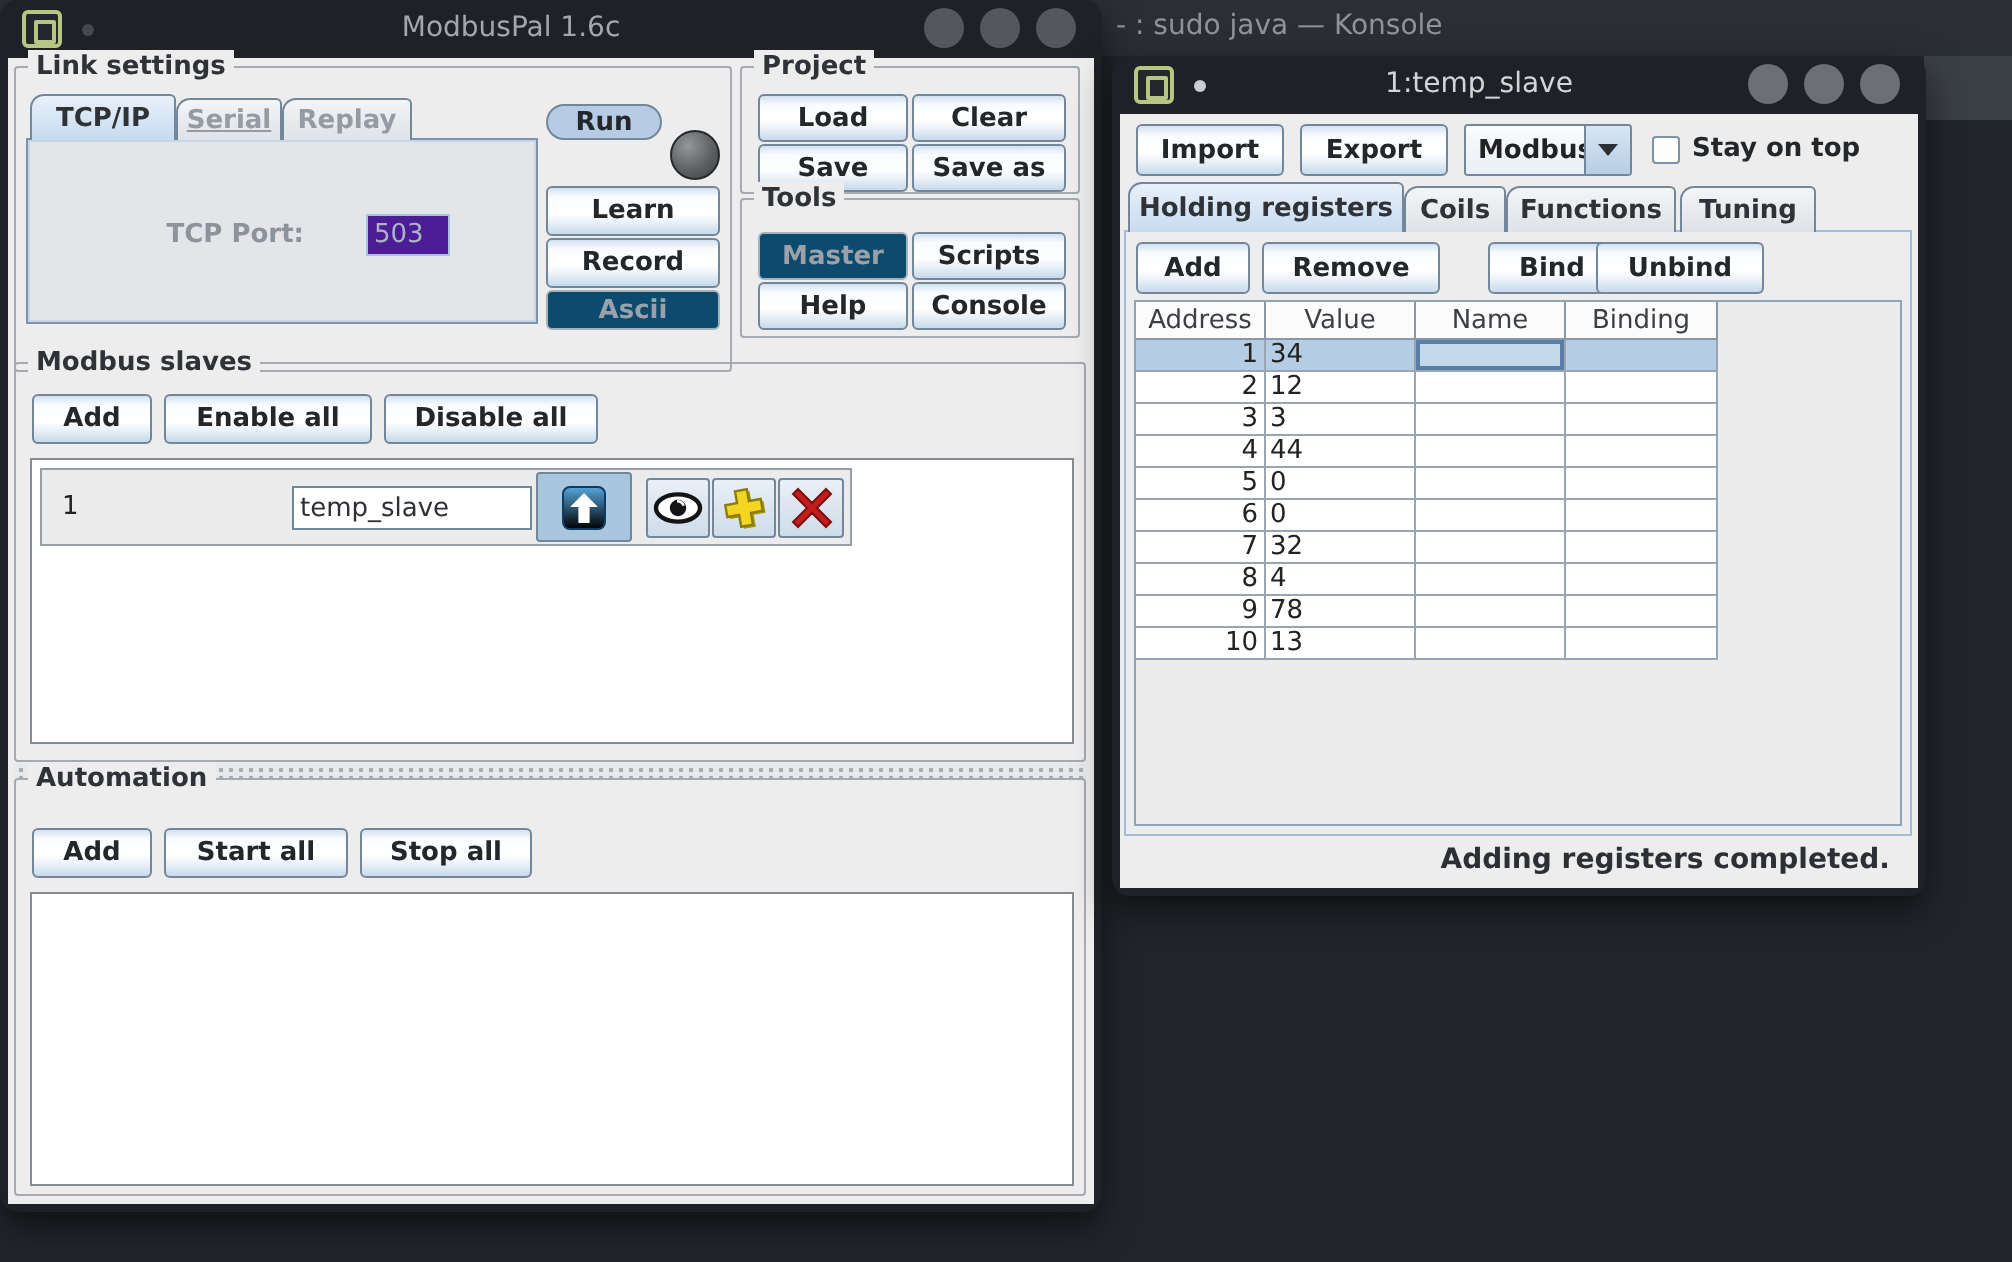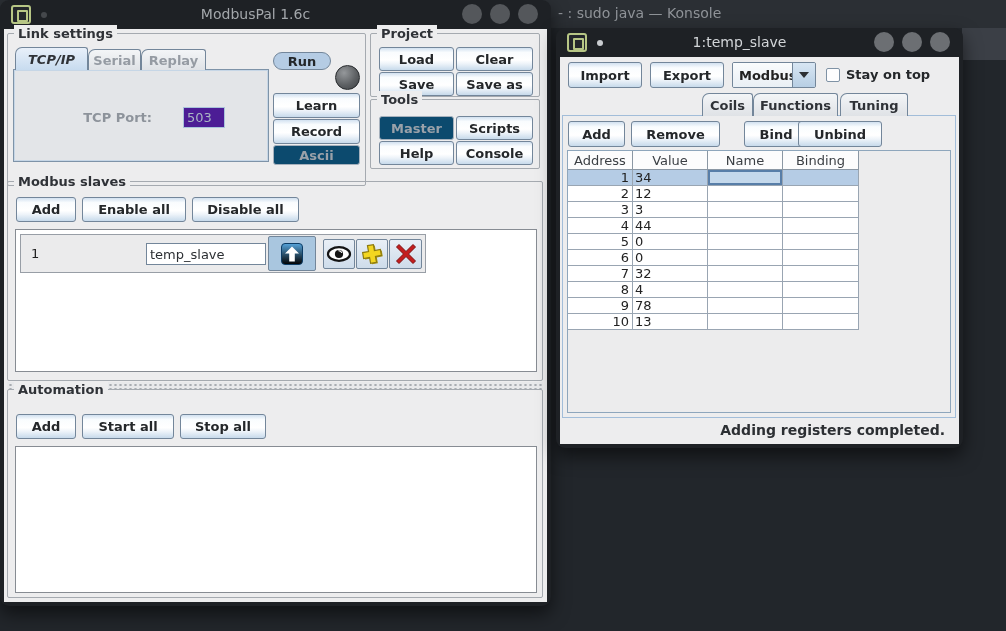--- a/index.html
+++ b/index.html
@@ -113,22 +113,22 @@
       <div class="win-controls">
         <span class="win-circle"></span>
         <span class="win-circle"></span>
         <span class="win-circle"></span>
       </div>
     </div>
     <div class="content">
 
       <div class="gb" style="left:3px; top:4px; width:359px; height:153px;">
         <span class="legend">Link settings</span>
-        <div class="tab selected" style="left:7px; top:13px; width:73px; height:23px;font-style:italic;">TCP/IP</div>
-        <div class="tab gray" style="left:80px; top:15px; width:53px; height:21px;">Serial</div>
+        <div class="tab selected" style="left:7px; top:13px; width:73px; height:23px;">TCP/IP</div>
+        <div class="tab gray" style="left:80px; top:15px; width:53px; height:21px;text-decoration:underline;">Serial</div>
         <div class="tab gray" style="left:133px; top:15px; width:65px; height:21px;">Replay</div>
         <div class="tabpanel" style="left:5px; top:35px; width:256px; height:93px;">
           <span style="position:absolute; right:116px; top:40px; font-size:13px; font-weight:bold; color:#8d939b;">TCP Port:</span>
           <input class="tfield dim" style="left: 145px; top: 37px; width: 42px; height: 21px;" value="503">
         </div>
         <div class="btn toggled" style="left:265px; top:18px; width:58px; height:18px;border-radius:12px;">Run</div>
         <span class="led" style="left:327px; top:31px;"></span>
         <div class="btn" style="left:265px; top:59px; width:87px; height:25px;">Learn</div>
         <div class="btn" style="left:265px; top:85px; width:87px; height:25px;">Record</div>
         <div class="btn disabled" style="left:265px; top:111px; width:87px; height:20px;">Ascii</div>
@@ -224,20 +224,21 @@
       <div class="btn" style="left:90px; top:5px; width:74px; height:26px;">Export</div>
       <div class="combo" style="left:172px; top:5px; width:84px; height:26px;">
         <span class="combo-text">Modbus</span>
         <span class="combo-arrow">
             <i></i>
           </span>
       </div>
       <span class="checkbox" style="left:266px; top:11px;"></span>
       <span class="cb-label" style="left:286px; top:10px;">Stay on top</span>
 
+      <div class="tab selected" style="left:4px; top:34px; width:138px; height:25px;">Holding registers</div>
       <div class="tab" style="left:142px; top:36px; width:51px; height:23px;">Coils</div>
       <div class="tab" style="left:193px; top:36px; width:85px; height:23px;">Functions</div>
       <div class="tab" style="left:280px; top:36px; width:68px; height:23px;">Tuning</div>
 
       <div class="panelborder" style="left:2px; top:58px; width:394px; height:303px;"></div>
 
       <div class="btn" style="left:8px; top:64px; width:57px; height:26px;">Add</div>
       <div class="btn" style="left:71px; top:64px; width:89px; height:26px;">Remove</div>
       <div class="btn" style="left:184px; top:64px; width:64px; height:26px;">Bind</div>
       <div class="btn" style="left:238px; top:64px; width:84px; height:26px;">Unbind</div>

